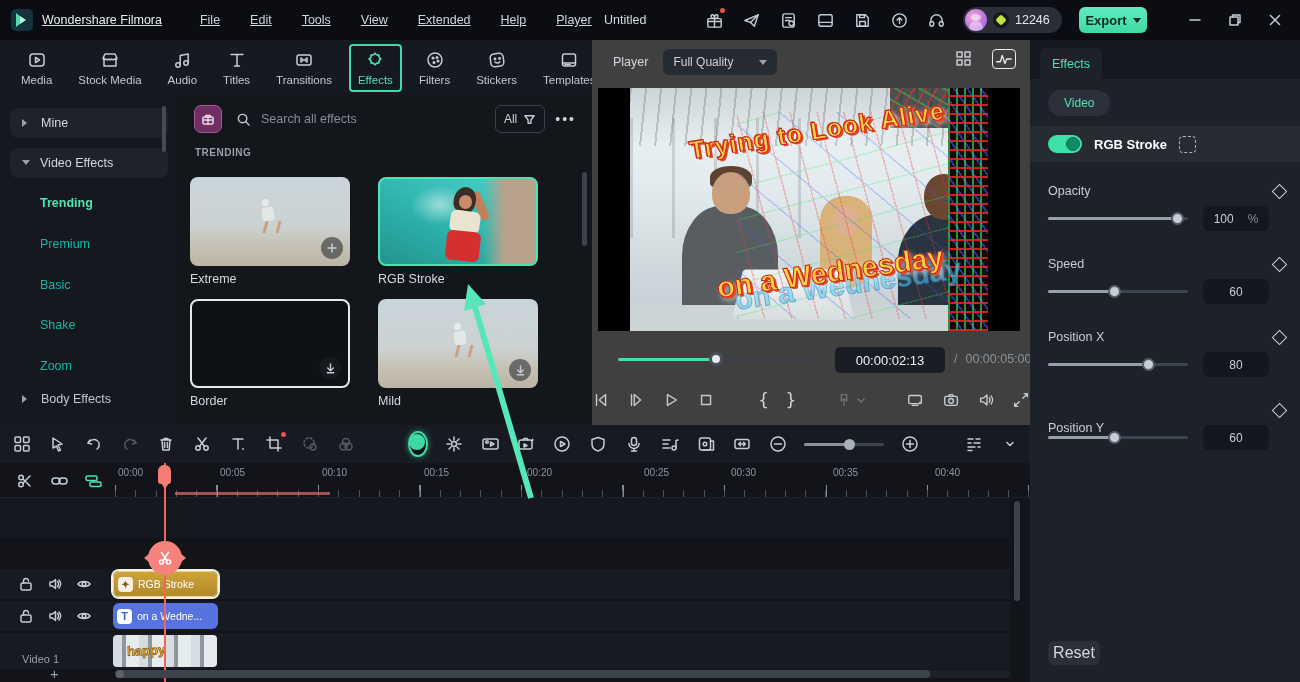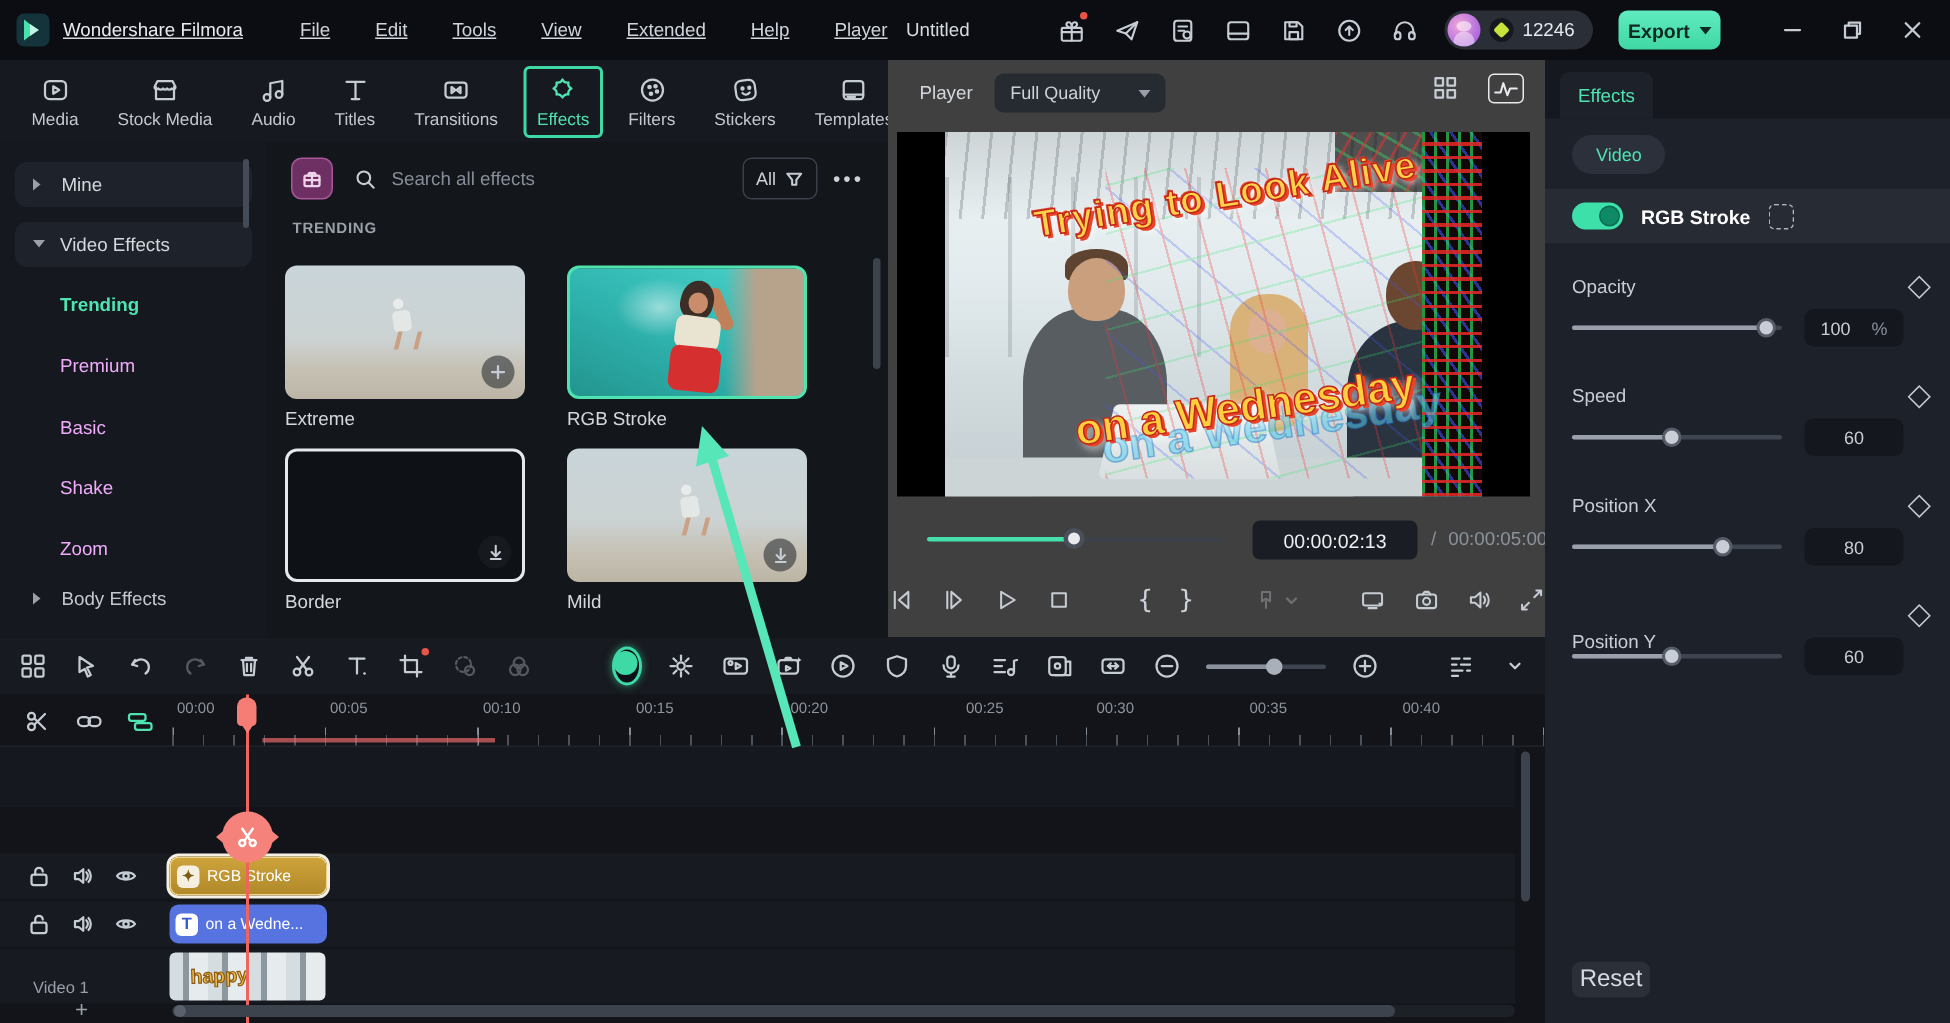--- a/index.html
+++ b/index.html
@@ -39,21 +39,21 @@
   
   #tabsrow{left:0;top:40px;width:592px;height:55px;background:#16191f;display:flex;align-items:center;padding-left:12px;gap:8px;box-sizing:border-box;}
   .mtab{display:flex;flex-direction:column;align-items:center;gap:4px;padding:4px 7px;color:#c3c8cf;font-size:11.5px;cursor:pointer;border:2px solid transparent;border-radius:4px;white-space:nowrap;}
   .mtab.active{border-color:#3fd9a6;color:#4fe3b0;}
   .mtab.active svg.ic{stroke:#4fe3b0;}
 
   
   #sidebar{left:0;top:95px;width:178px;height:330px;background:#15181e;}
   .sgroup{position:absolute;left:10px;width:158px;height:30px;background:#1e222a;border-radius:8px;
           display:flex;align-items:center;gap:10px;padding-left:12px;box-sizing:border-box;color:#d4d8de;font-size:12.5px;cursor:pointer;}
-  .sitem{position:absolute;left:40px;color:#f0abfc;font-size:12.5px;cursor:pointer;}
+  .sitem{position:absolute;left:40px;color:#14b8a6;font-size:12.5px;cursor:pointer;}
   .sitem.active{color:#4fe3b0;font-weight:bold;}
   .tri-r{width:0;height:0;border:4px solid transparent;border-left:5px solid #9aa0a9;}
   .tri-d{width:0;height:0;border:4px solid transparent;border-top:5px solid #9aa0a9;margin-top:3px;}
   #sidebar .sbar{position:absolute;left:162px;top:11px;width:4px;height:46px;border-radius:2px;background:#454b56;}
 
   
   #browser{left:178px;top:95px;width:414px;height:330px;background:#13161b;overflow:hidden;}
   #fxhead{position:absolute;left:0;top:0;width:414px;height:48px;display:flex;align-items:center;}
   #fxcat{width:26px;height:26px;margin-left:16px;border-radius:7px;background:#6e2f63;border:1px solid #a8569a;display:flex;align-items:center;justify-content:center;}
   #searchwrap{display:flex;align-items:center;gap:10px;margin-left:14px;color:#868d98;font-size:12.5px;flex:1;}

